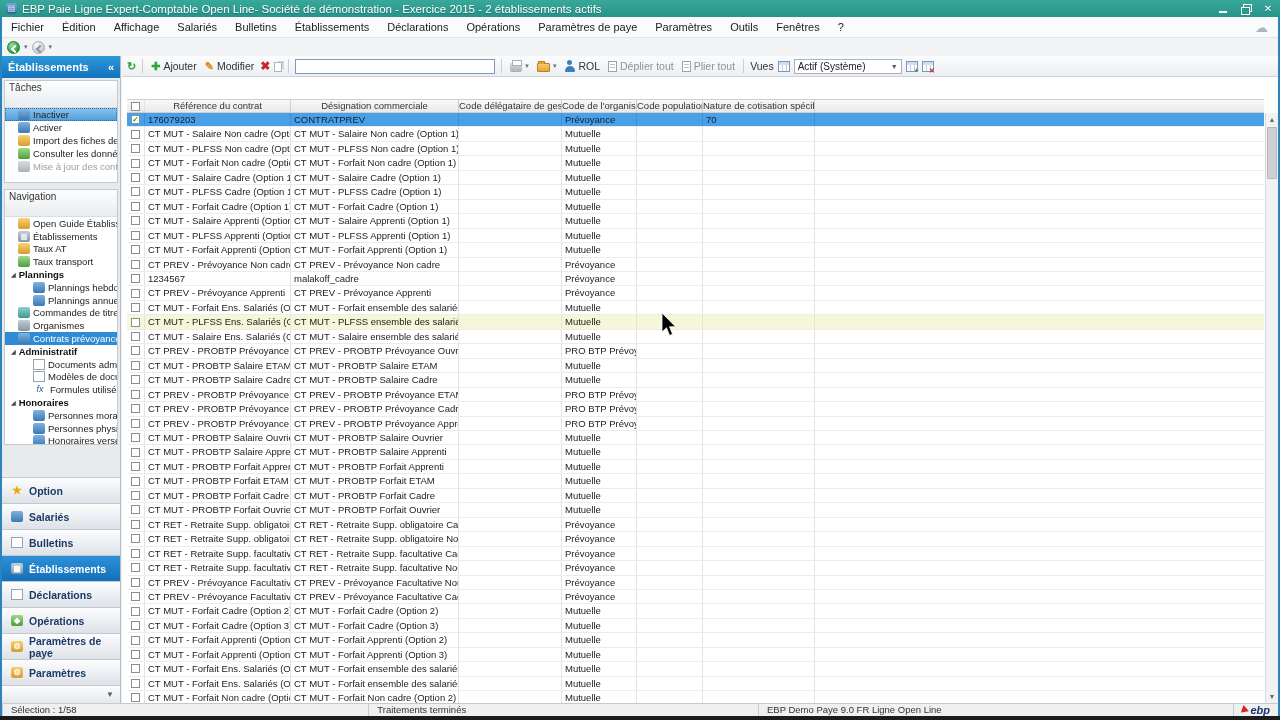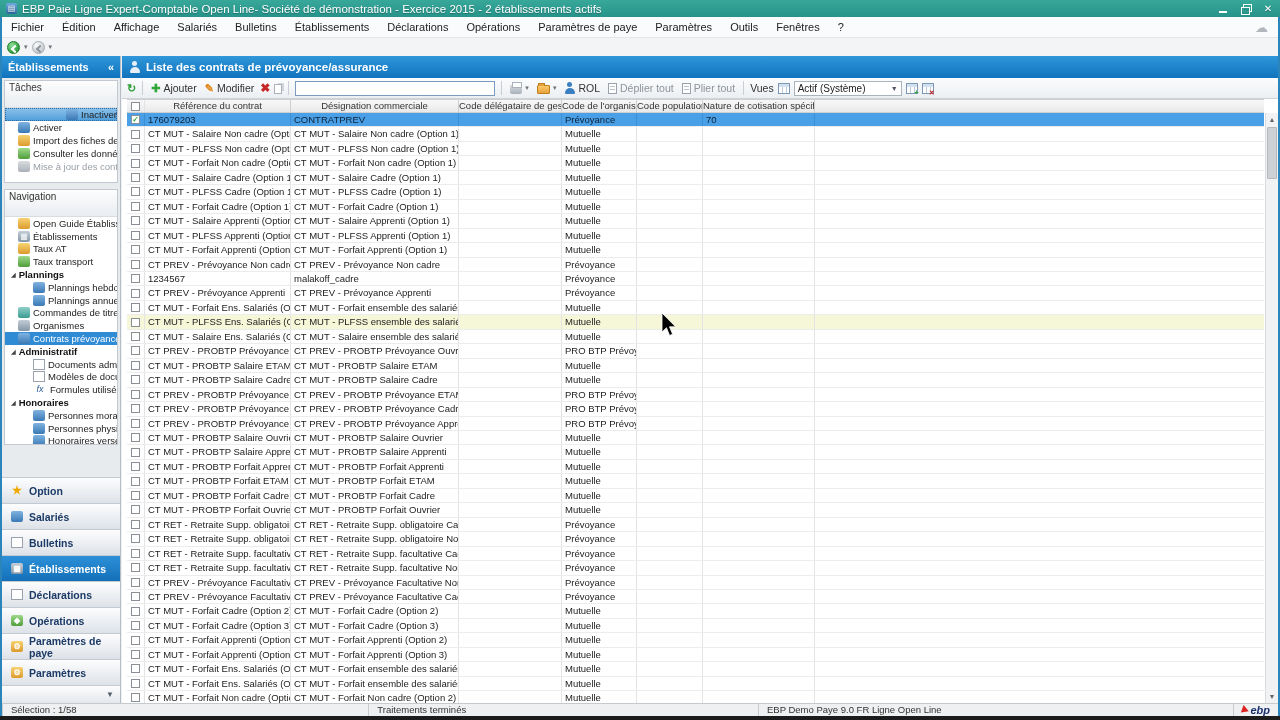--- a/index.html
+++ b/index.html
@@ -44,21 +44,21 @@
     border-right:1px solid #b6bdc5; z-index:3; }
   .side-header { height:22px; background:linear-gradient(#2f97da,#1173bd); color:#fff; font-weight:bold;
     font-size:11px; display:flex; align-items:center; padding:0 6px; }
   .side-header .collapse { margin-left:auto; font-size:11px; font-weight:bold; }
   .panel { background:#fff; border:1px solid #c2c9d1; margin:2px; overflow:hidden; }
   .panel-title { height:27px; font-size:10px; padding:1px 4px; background:linear-gradient(#fdfdfd,#e9edf1);
     border-bottom:1px solid #d8dde2; color:#333; }
   .tasks-panel { height:103px; }
   .task-item { height:13px; display:flex; align-items:center; gap:3px; padding-left:13px; font-size:9.5px;
     color:#222; white-space:nowrap; overflow:hidden; }
-  .task-item.selected { background:linear-gradient(#8cc3ec,#4f9dd9); outline:1px dotted #2a6ca8; outline-offset:-1px;justify-content:flex-end; }
+  .task-item.selected { background:linear-gradient(#8cc3ec,#4f9dd9); outline:1px dotted #2a6ca8; outline-offset:-1px; }
   .task-item.disabled { color:#9aa0a6; }
   .nav-panel { margin-top:6px; height:256px; }
   .nav-item { height:12.8px; display:flex; align-items:center; gap:3px; font-size:9.5px; color:#222;
     white-space:nowrap; overflow:hidden; }
   .nav-item.lvl1 { padding-left:13px; }
   .nav-item.lvl2 { padding-left:28px; }
   .nav-item.group { padding-left:6px; font-weight:bold; color:#111; }
   .nav-item.selected { background:#2f8bd4; color:#fff; }
   .tri { font-size:6px; color:#444; }
 
@@ -339,24 +339,20 @@
     <span class="ic ic-gold">⚙</span>
     <span class="lbl">Paramètres</span>
   </div>
       </div>
     <div class="side-footer">
       <span>▼</span>
     </div>
   </div>
 
   <div class="main">
-    <div class="main-header">
-      <span class="g-person"></span>
-      <span>Liste des contrats de prévoyance/assurance</span>
-    </div>
 
     <div class="toolbar">
       <span class="gly gly-refresh">↻</span>
       <span class="tsep"></span>
       <span class="tbtn">
         <span class="gly gly-add">✚</span>
         <span>Ajouter</span>
       </span>
       <span class="tbtn">
         <span class="gly gly-edit">✎</span>

